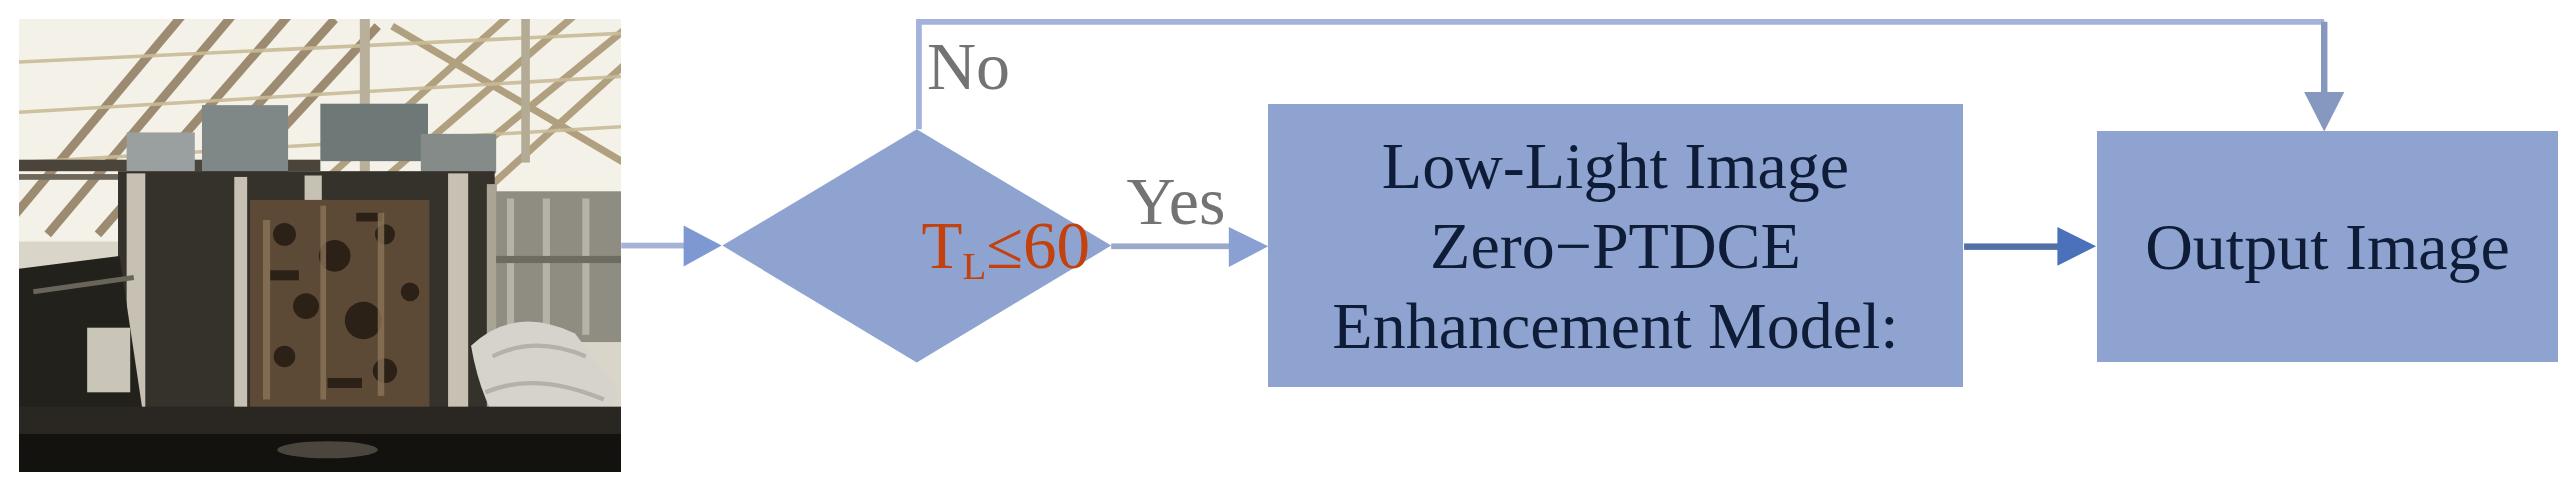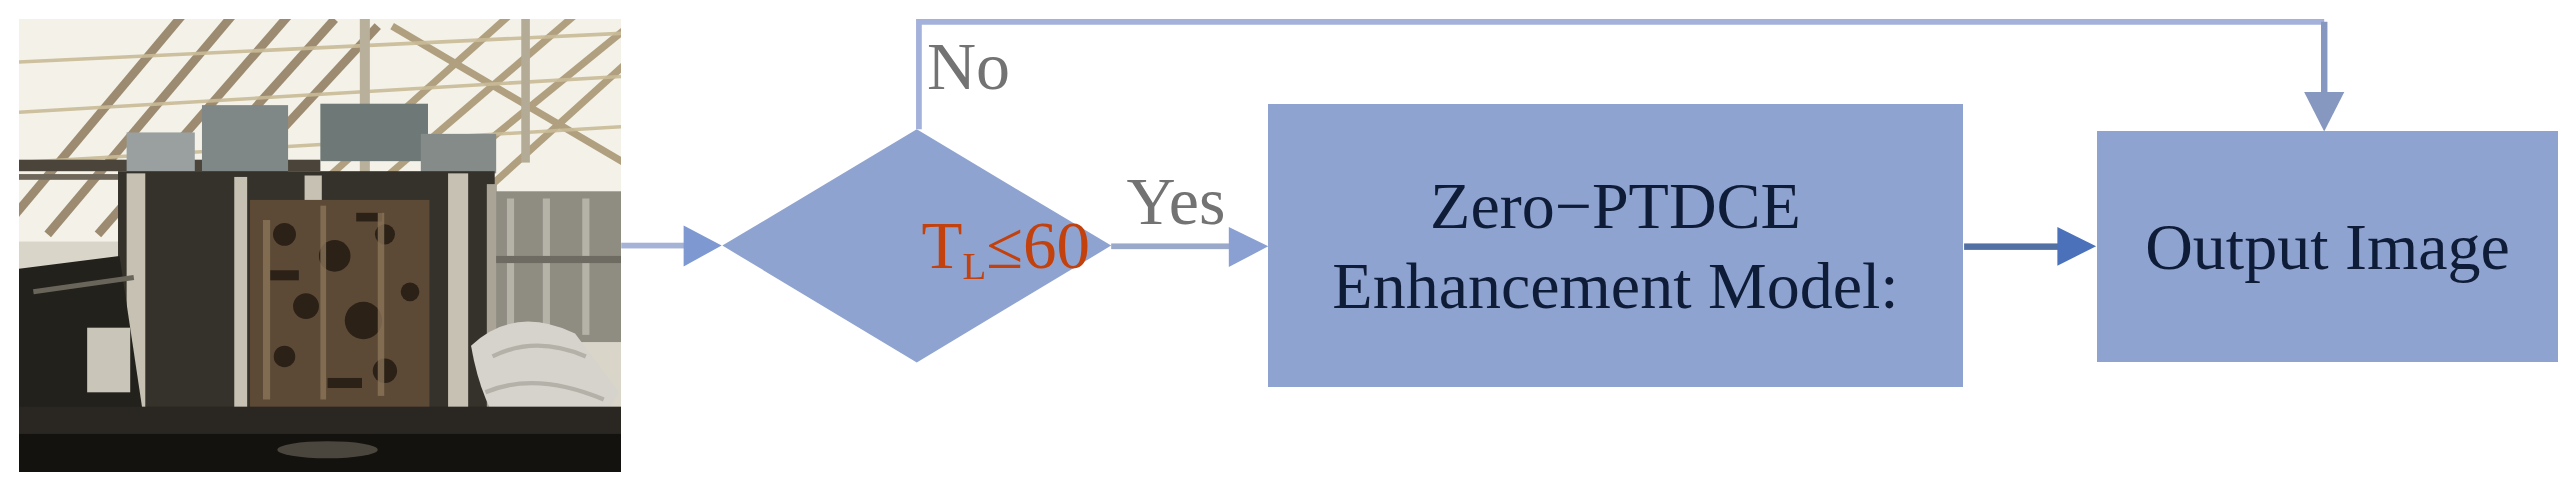--- a/index.html
+++ b/index.html
@@ -187,20 +187,21 @@
   </svg>
 
   <div class="abs diamond-label">
     <span>T</span><span class="subscript">L</span><span>≤60</span>
   </div>
 
   <div class="abs branch-label no-label">No</div>
   <div class="abs branch-label yes-label">Yes</div>
 
   <div class="abs node process-box">
+    <div>Low-Light Image</div>
     <div>Zero−PTDCE</div>
     <div>Enhancement Model:</div>
   </div>
 
   <div class="abs node output-box">
     <div>Output Image</div>
   </div>
 
 </div>
 

